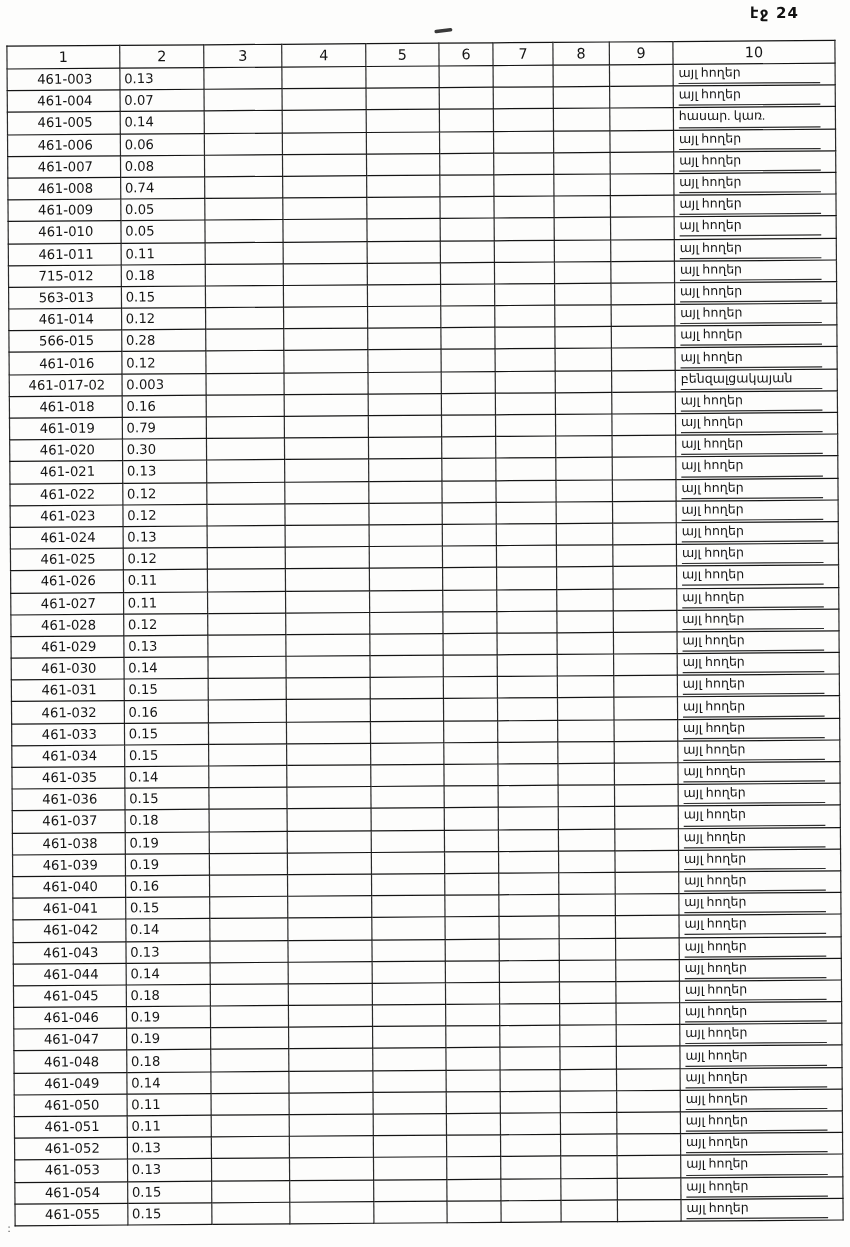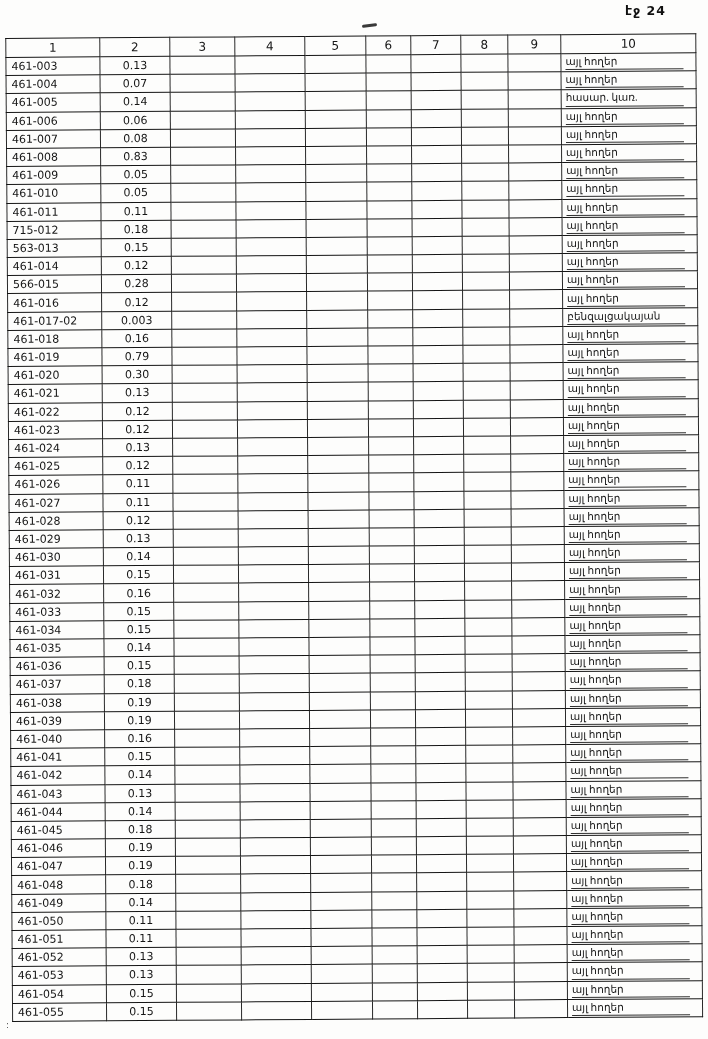--- a/index.html
+++ b/index.html
@@ -37,22 +37,22 @@
     border-right:1px solid #2a2a2a;
     border-top:1.6px solid #151515;
     border-bottom:1.6px solid #151515;
     box-sizing:border-box;
     padding:0 3px;
     overflow:hidden;white-space:nowrap;
   }
   thead tr{height:19px;}
   tbody tr{height:18.2px;}
   th{font-weight:400;font-size:12px;text-align:center;}
-  td.col-code{text-align:left;padding-left:5px;}
-  td.col-area{text-align:center;}
+  td.col-code{text-align:center;padding-left:5px;}
+  td.col-area{text-align:left;}
   td.col-use{text-align:left;padding-left:4px;font-size:10.5px;}
   td.col-use .use-text{
     display:inline-block;min-width:93%;
     border-bottom:1.2px solid #2f2f2f;
     padding-bottom:1px;line-height:1.15;font-family:Liberation Serif, serif;
   }
 </style>
 </head>
 <body>
 
@@ -144,21 +144,21 @@
           <td class="col-empty"></td>
           <td class="col-empty"></td>
           <td class="col-empty"></td>
           <td class="col-empty"></td>
           <td class="col-empty"></td>
           <td class="col-empty"></td>
           <td class="col-use"><span class="use-text">այլ հողեր</span></td>
         </tr>
         <tr>
           <td class="col-code">461-008</td>
-          <td class="col-area">0.83</td>
+          <td class="col-area">0.74</td>
           <td class="col-empty"></td>
           <td class="col-empty"></td>
           <td class="col-empty"></td>
           <td class="col-empty"></td>
           <td class="col-empty"></td>
           <td class="col-empty"></td>
           <td class="col-empty"></td>
           <td class="col-use"><span class="use-text">այլ հողեր</span></td>
         </tr>
         <tr>

